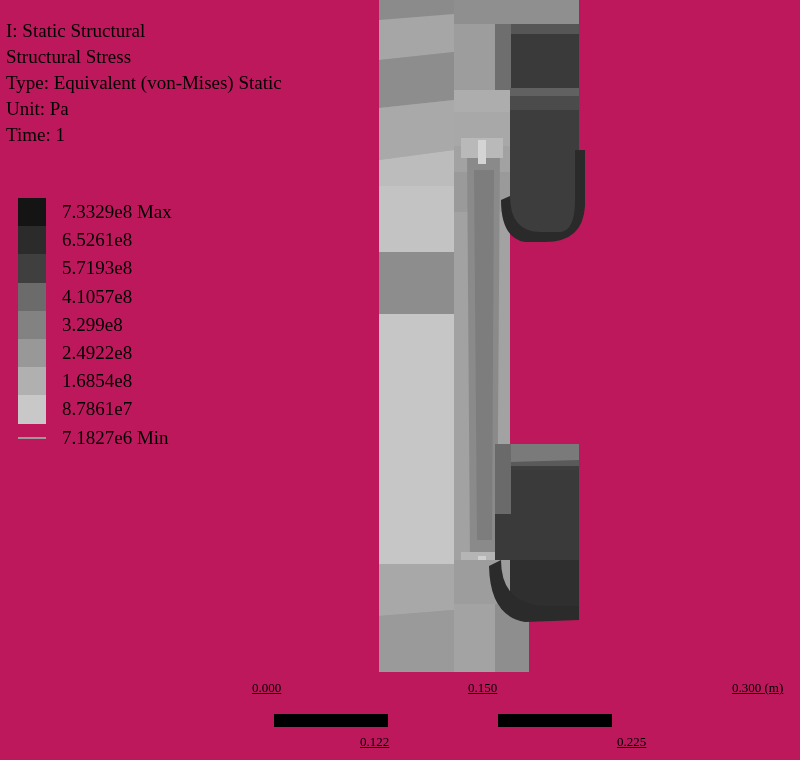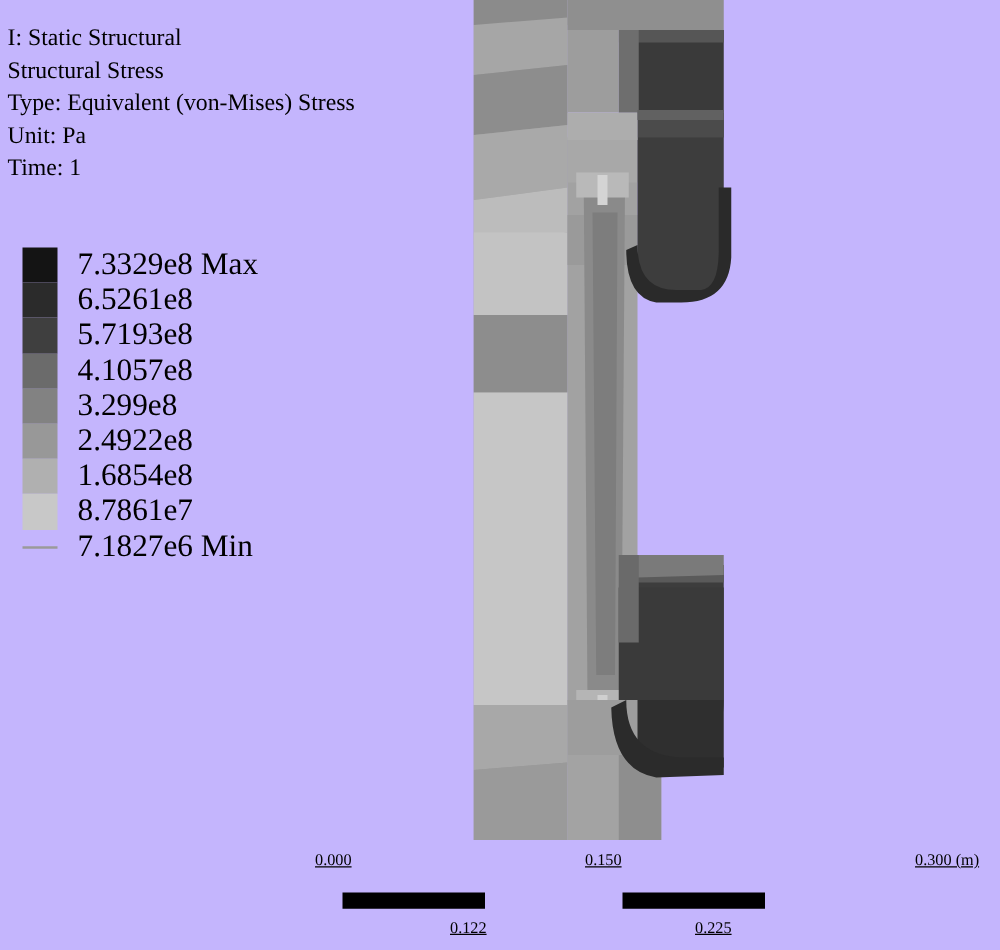--- a/index.html
+++ b/index.html
@@ -4,21 +4,21 @@
 <style>
   html, body {
     margin: 0;
     padding: 0;
     background: #ffffff;
   }
   #root {
     position: relative;
     width: 800px;
     height: 760px;
-    background: #c4b5fd;
+    background: #be185d;
     font-family: "Liberation Serif", serif;
     color: #000000;
     overflow: hidden;
   }
 
   
   .header-block {
     position: absolute;
     left: 6px;
     top: 18px;
@@ -47,21 +47,21 @@
     height: 28.2px;
   }
   .legend-swatch.thin {
     height: 2px;
     top: 13px;
   }
   .legend-label {
     position: absolute;
     left: 44px;
     top: 2px;
-    font-size: 25px;
+    font-size: 19px;
     line-height: 24px;
     white-space: nowrap;
   }
 
   
   .model {
     position: absolute;
     left: 375px;
     top: 0px;
     width: 265px;
@@ -90,21 +90,21 @@
   }
 </style>
 </head>
 <body>
 
 <div id="root">
 
   <div class="header-block">
     <div>I: Static Structural</div>
     <div>Structural Stress</div>
-    <div>Type: Equivalent (von-Mises) Stress</div>
+    <div>Type: Equivalent (von-Mises) Static</div>
     <div>Unit: Pa</div>
     <div>Time: 1</div>
   </div>
 
   <div class="legend">
     <div class="legend-row">
       <span class="legend-swatch" style="background:#141414"></span>
       <span class="legend-label">7.3329e8 Max</span>
     </div>
     <div class="legend-row">
@@ -194,16 +194,16 @@
 
   <div class="scalebar">
     <span class="tick-label" style="left:252px; top:8px;">0.000</span>
     <span class="tick-label" style="left:468px; top:8px;text-align:right;">0.150</span>
     <span class="tick-label" style="left:732px; top:8px;">0.300 (m)</span>
 
     <span class="bar" style="left:274px; top:42px; width:114px;"></span>
     <span class="bar" style="left:498px; top:42px; width:114px;"></span>
 
     <span class="tick-label" style="left:360px; top:62px;">0.122</span>
-    <span class="tick-label" style="left:556px; top:62px;">0.225</span>
+    <span class="tick-label" style="left:617px; top:62px;">0.225</span>
   </div>
 
 </div>
 
 </body></html>

